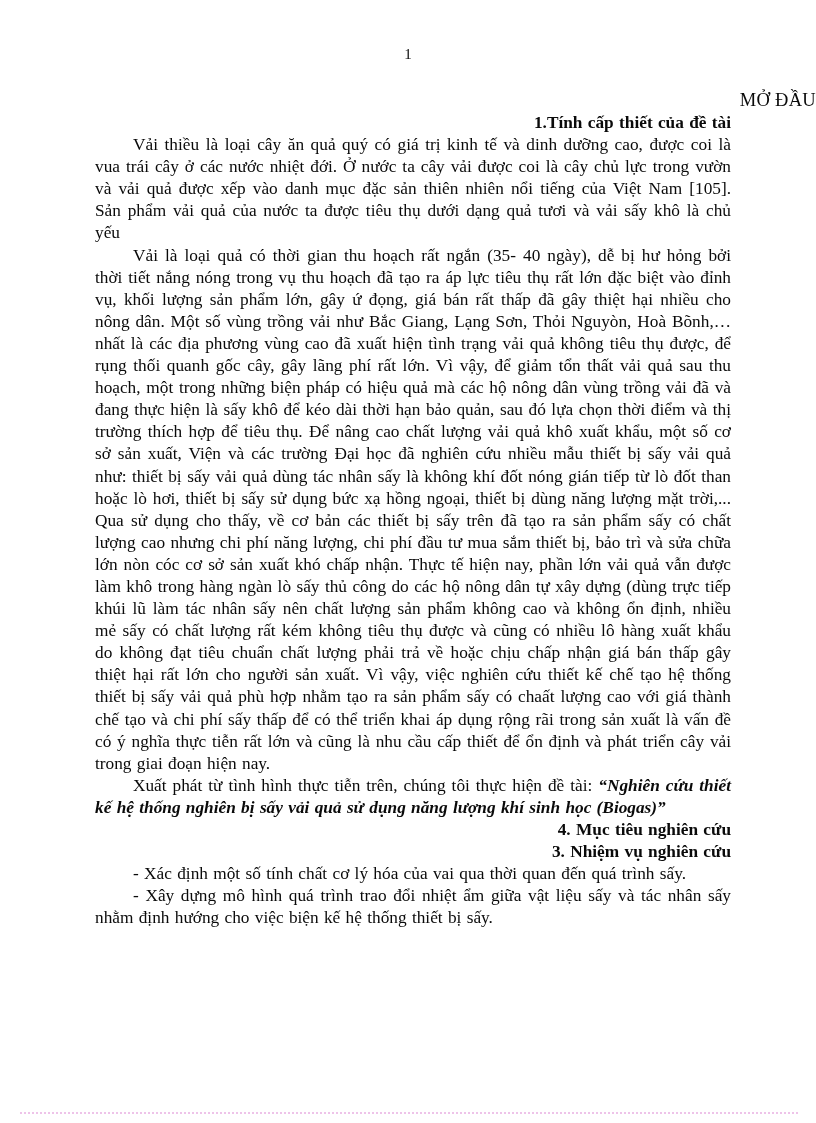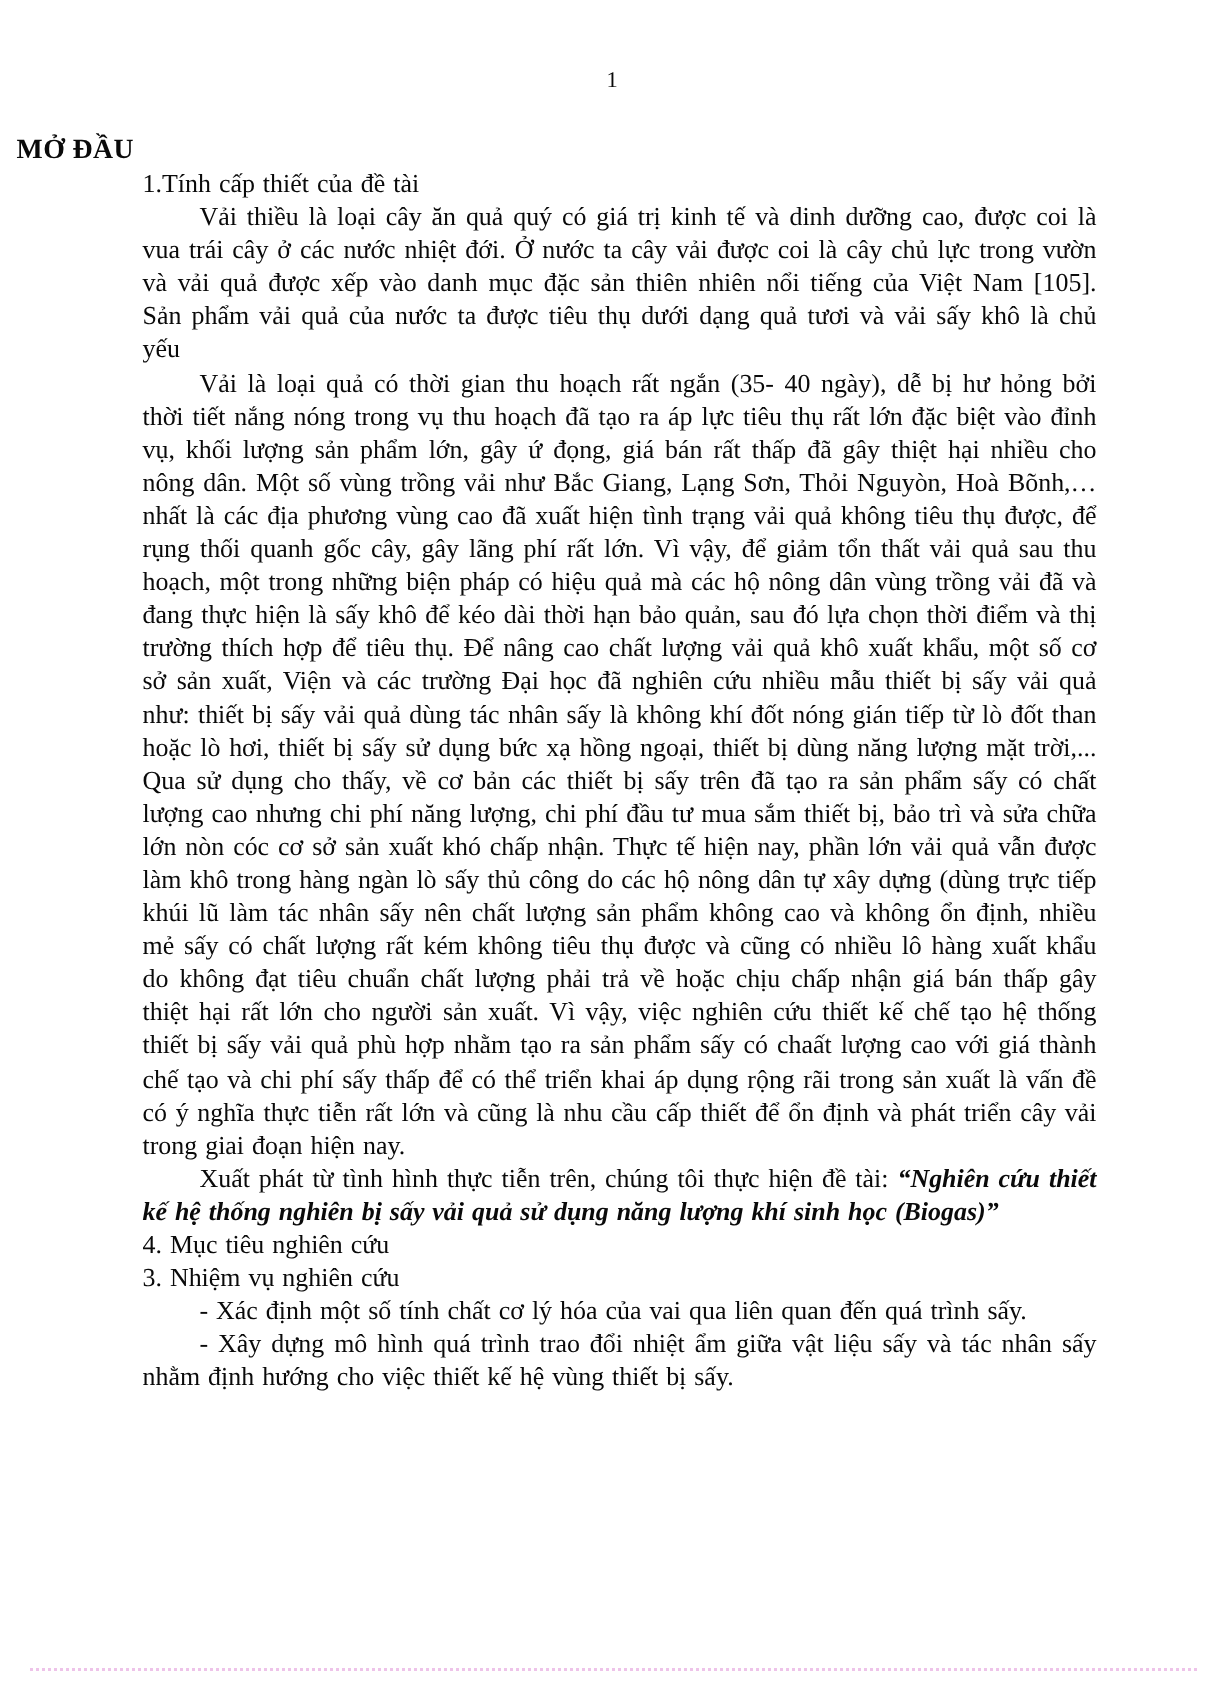--- a/index.html
+++ b/index.html
@@ -18,38 +18,38 @@
     box-sizing: border-box;
     padding-top: 45px;
   }
   .page-number {
     text-align: center;
     font-size: 15px;
     line-height: 18px;
   }
   .doc-title {
     margin-top: 25px;
-    text-align: left;
-    font-weight: bold;
+    text-align: right;
+    font-weight: normal;
     font-size: 18.5px;
     line-height: 24px;
     letter-spacing: 0.3px;
     padding-left: 11px;
   }
   .content {
     margin-left: 95px;
     width: 636px;
     font-size: 17.3px;
     line-height: 22.1px;
     text-align: justify;
     word-spacing: 1px;
   }
   .block-heading {
-    font-weight: normal;
-    text-align: left;
+    font-weight: bold;
+    text-align: right;
   }
   .block-paragraph {
     text-indent: 38px;
   }
   .emphasis {
     font-weight: bold;
     font-style: italic;
   }
   .bottom-rule {
     position: absolute;
@@ -77,21 +77,21 @@
     <div class="block-paragraph">Vải là loại quả có thời gian thu hoạch rất ngắn (35- 40 ngày), dễ bị hư hỏng bởi thời tiết nắng nóng trong vụ thu hoạch đã tạo ra áp lực tiêu thụ rất lớn đặc biệt vào đỉnh vụ, khối lượng sản phẩm lớn, gây ứ đọng, giá bán rất thấp đã gây thiệt hại nhiều cho nông dân. Một số vùng trồng vải như Bắc Giang, Lạng Sơn, Thỏi Nguyòn, Hoà Bõnh,…nhất là các địa phương vùng cao đã xuất hiện tình trạng vải quả không tiêu thụ được, để rụng thối quanh gốc cây, gây lãng phí rất lớn. Vì vậy, để giảm tổn thất vải quả sau thu hoạch, một trong những biện pháp có hiệu quả mà các hộ nông dân vùng trồng vải đã và đang thực hiện là sấy khô để kéo dài thời hạn bảo quản, sau đó lựa chọn thời điểm và thị trường thích hợp để tiêu thụ. Để nâng cao chất lượng vải quả khô xuất khẩu, một số cơ sở sản xuất, Viện và các trường Đại học đã nghiên cứu nhiều mẫu thiết bị sấy vải quả như: thiết bị sấy vải quả dùng tác nhân sấy là không khí đốt nóng gián tiếp từ lò đốt than hoặc lò hơi, thiết bị sấy sử dụng bức xạ hồng ngoại, thiết bị dùng năng lượng mặt trời,... Qua sử dụng cho thấy, về cơ bản các thiết bị sấy trên đã tạo ra sản phẩm sấy có chất lượng cao nhưng chi phí năng lượng, chi phí đầu tư mua sắm thiết bị, bảo trì và sửa chữa lớn nòn cóc cơ sở sản xuất khó chấp nhận. Thực tế hiện nay, phần lớn vải quả vẫn được làm khô trong hàng ngàn lò sấy thủ công do các hộ nông dân tự xây dựng (dùng trực tiếp khúi lũ làm tác nhân sấy nên chất lượng sản phẩm không cao và không ổn định, nhiều mẻ sấy có chất lượng rất kém không tiêu thụ được và cũng có nhiều lô hàng xuất khẩu do không đạt tiêu chuẩn chất lượng phải trả về hoặc chịu chấp nhận giá bán thấp gây thiệt hại rất lớn cho người sản xuất. Vì vậy, việc nghiên cứu thiết kế chế tạo hệ thống thiết bị sấy vải quả phù hợp nhằm tạo ra sản phẩm sấy có chaất lượng cao với giá thành chế tạo và chi phí sấy thấp để có thể triển khai áp dụng rộng rãi trong sản xuất là vấn đề có ý nghĩa thực tiễn rất lớn và cũng là nhu cầu cấp thiết để ổn định và phát triển cây vải trong giai đoạn hiện nay.</div>
 
     <div class="block-paragraph"><span>Xuất phát từ tình hình thực tiễn trên, chúng tôi thực hiện đề tài: </span><span class="emphasis">“Nghiên cứu thiết kế hệ thống nghiên bị sấy vải quả sử dụng năng lượng khí sinh học (Biogas)”</span></div>
 
     <div class="block-heading">4. Mục tiêu nghiên cứu</div>
 
 
 
     <div class="block-heading">3. Nhiệm vụ nghiên cứu</div>
 
-    <div class="block-paragraph">- Xác định một số tính chất cơ lý hóa của vai qua liên quan đến quá trình sấy.</div>
+    <div class="block-paragraph">- Xác định một số tính chất cơ lý hóa của vai qua thời quan đến quá trình sấy.</div>
 
-    <div class="block-paragraph">- Xây dựng mô hình quá trình trao đổi nhiệt ẩm giữa vật liệu sấy và tác nhân sấy nhằm định hướng cho việc thiết kế hệ vùng thiết bị sấy.</div>
+    <div class="block-paragraph">- Xây dựng mô hình quá trình trao đổi nhiệt ẩm giữa vật liệu sấy và tác nhân sấy nhằm định hướng cho việc biện kế hệ thống thiết bị sấy.</div>
 
   </div>
 
   <div class="bottom-rule"></div>
 
 </div>
 
 </body></html>

